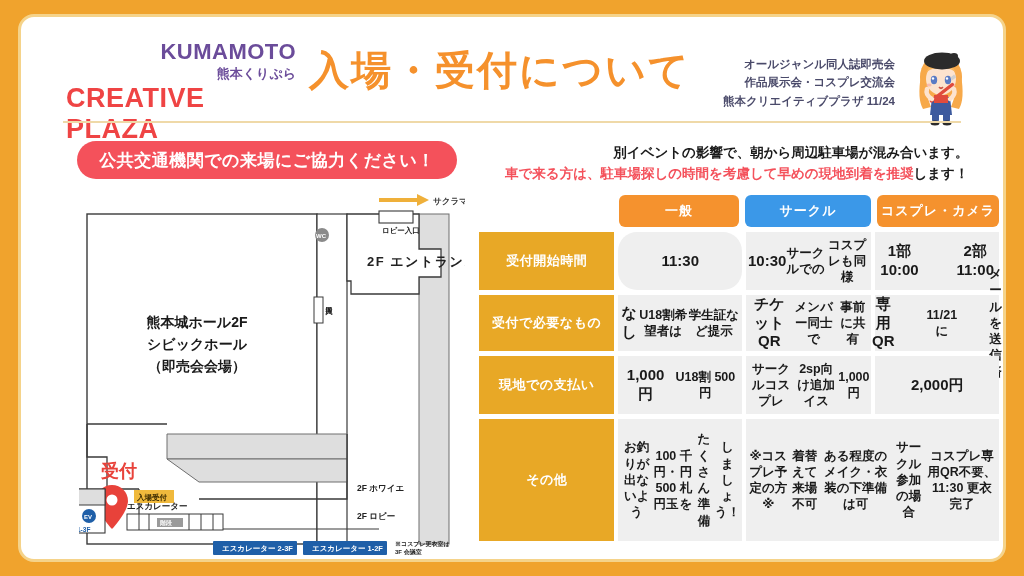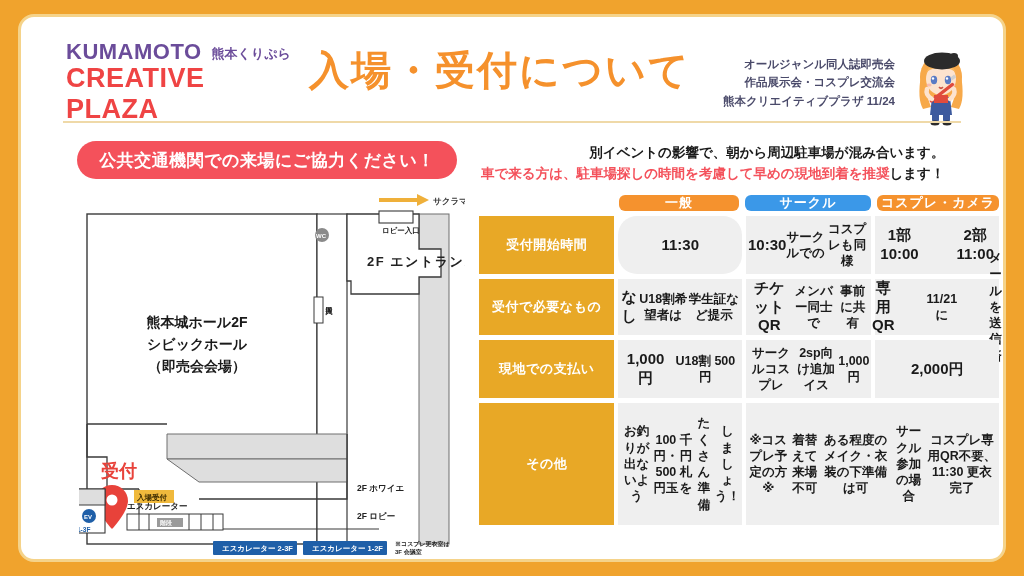--- a/index.html
+++ b/index.html
@@ -26,21 +26,21 @@
 
   
   .header {
     position: absolute; left: 0; right: 0; top: 0; height: 88px;
   }
   .logo-block {
     position: absolute; left: 45px; top: 22px;
     width: 230px;
   }
   .logo-line1 {
-    display: flex; align-items: flex-end; gap: 10px;
+    display: flex; align-items: flex-end; gap: 0; flex-direction: column;
   }
   .logo-kumamoto {
     font-size: 22px; font-weight: bold; letter-spacing: 0.5px;
     color: #6B4C9A;
     -webkit-text-stroke: 2.5px #FFFFFF;
     paint-order: stroke fill;
     font-family: "Liberation Sans", sans-serif;
   }
   .logo-jp {
     font-size: 13px; font-weight: bold; color: #6B4C9A;
@@ -82,36 +82,36 @@
     display: flex; align-items: center; justify-content: center;
     color: #FFFFFF; font-size: 17px; font-weight: bold;
     letter-spacing: 0.5px;
   }
   .alert-text {
     position: absolute; left: 460px; top: 126px;
     font-size: 13.5px; font-weight: bold; line-height: 1.55; text-align: right;
   }
   .alert-text .l1 { color: #1A1A1A; display: block; }
   .alert-text .l2 { color: #1A1A1A; display: block; }
-  .alert-text .l2 .hl { color: #F4515B; }
+  .alert-text .l2 .hl { color: #F4515B; margin-left: 24px; }
 
   
   .map-wrap {
     position: absolute; left: 58px; top: 172px;
     width: 386px; height: 375px;
     background: #FFFFFF;
   }
   .map-svg { display: block; }
 
   
   .table {
     position: absolute; left: 458px; top: 178px;
     width: 520px; height: 370px;
   }
-  .thead { display: flex; gap: 6px; height: 16px; margin-left: 140px; justify-content: space-between; }
+  .thead { display: flex; gap: 6px; height: 32px; margin-left: 140px; justify-content: space-between; }
   .th {
     border-radius: 6px;
     display: flex; align-items: center; justify-content: center;
     color: #FFFFFF; font-size: 13px; font-weight: bold;
     letter-spacing: 1px;
   }
   .th.c0 { width: 120px; background: #F5922E; }
   .th.c1 { width: 126px; background: #3B98E8; }
   .th.c2 { width: 122px; background: #F5922E; }
 

